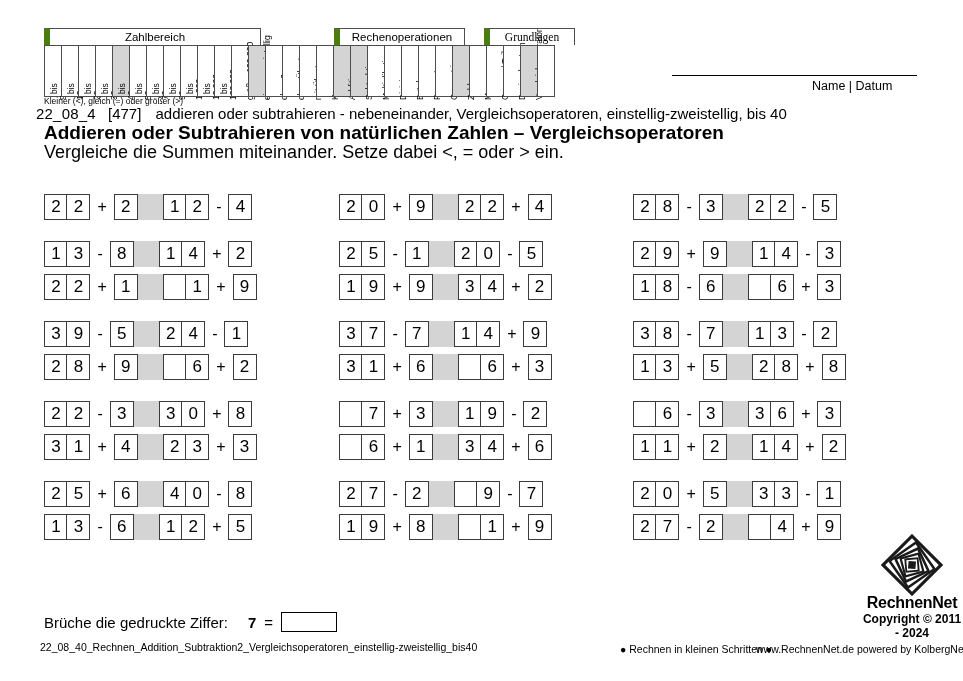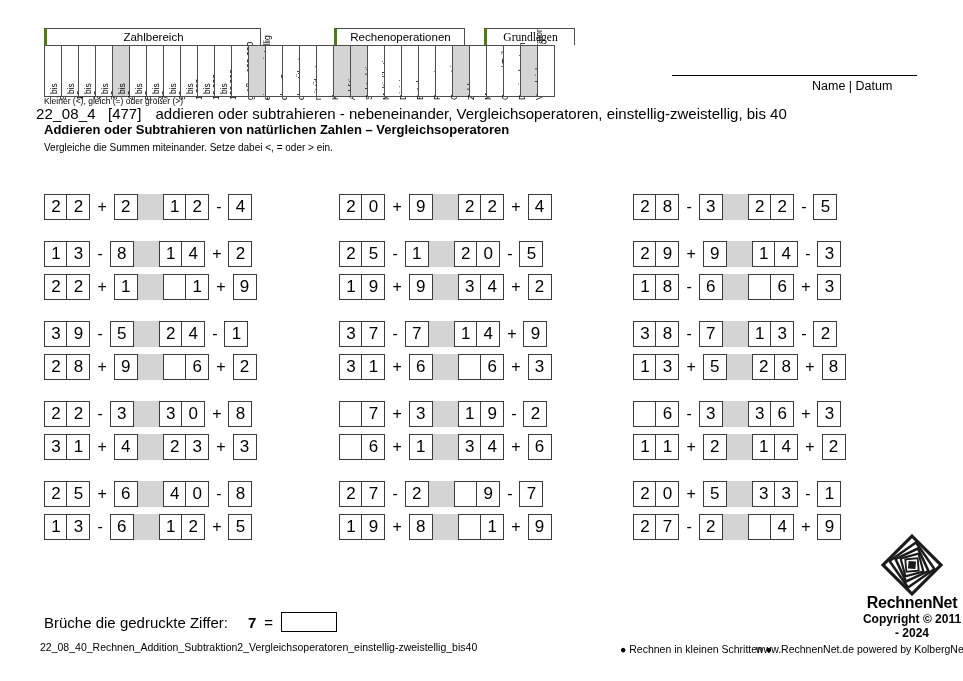--- a/index.html
+++ b/index.html
@@ -26,21 +26,21 @@
   }
   .cat-table {
     display: flex;
     flex-direction: column;
   }
   .group-row {
     display: flex;
     height: 17px;
   }
   .group-cell {
-    border-left: 3px solid #4d7c0f;
+    border-left: 6px solid #4d7c0f;
     border-right: 1px solid #4d4d4d;
     border-top: 1px solid #4d4d4d;
     font-size: 11.5px;
     display: flex;
     align-items: center;
     justify-content: center;
     box-sizing: border-box;
     background: #ffffff;
     white-space: nowrap;
   }
@@ -113,29 +113,29 @@
     font-size: 15px;
     white-space: nowrap;
   }
   #code-line .code { letter-spacing: 0.2px; }
   #code-line .num { margin-left: 8px; }
   #code-line .desc { margin-left: 10px; }
   #main-title {
     position: absolute;
     left: 44px;
     top: 122px;
-    font-size: 13px;
+    font-size: 19px;
     font-weight: bold;
     white-space: nowrap;
   }
   #instruction {
     position: absolute;
     left: 44px;
     top: 142px;
-    font-size: 10px;
+    font-size: 18px;
     white-space: nowrap;
   }
 
   
   #exercise-grid {
     position: absolute;
     left: 44px;
     top: 190px;
     width: 880px;
   }

